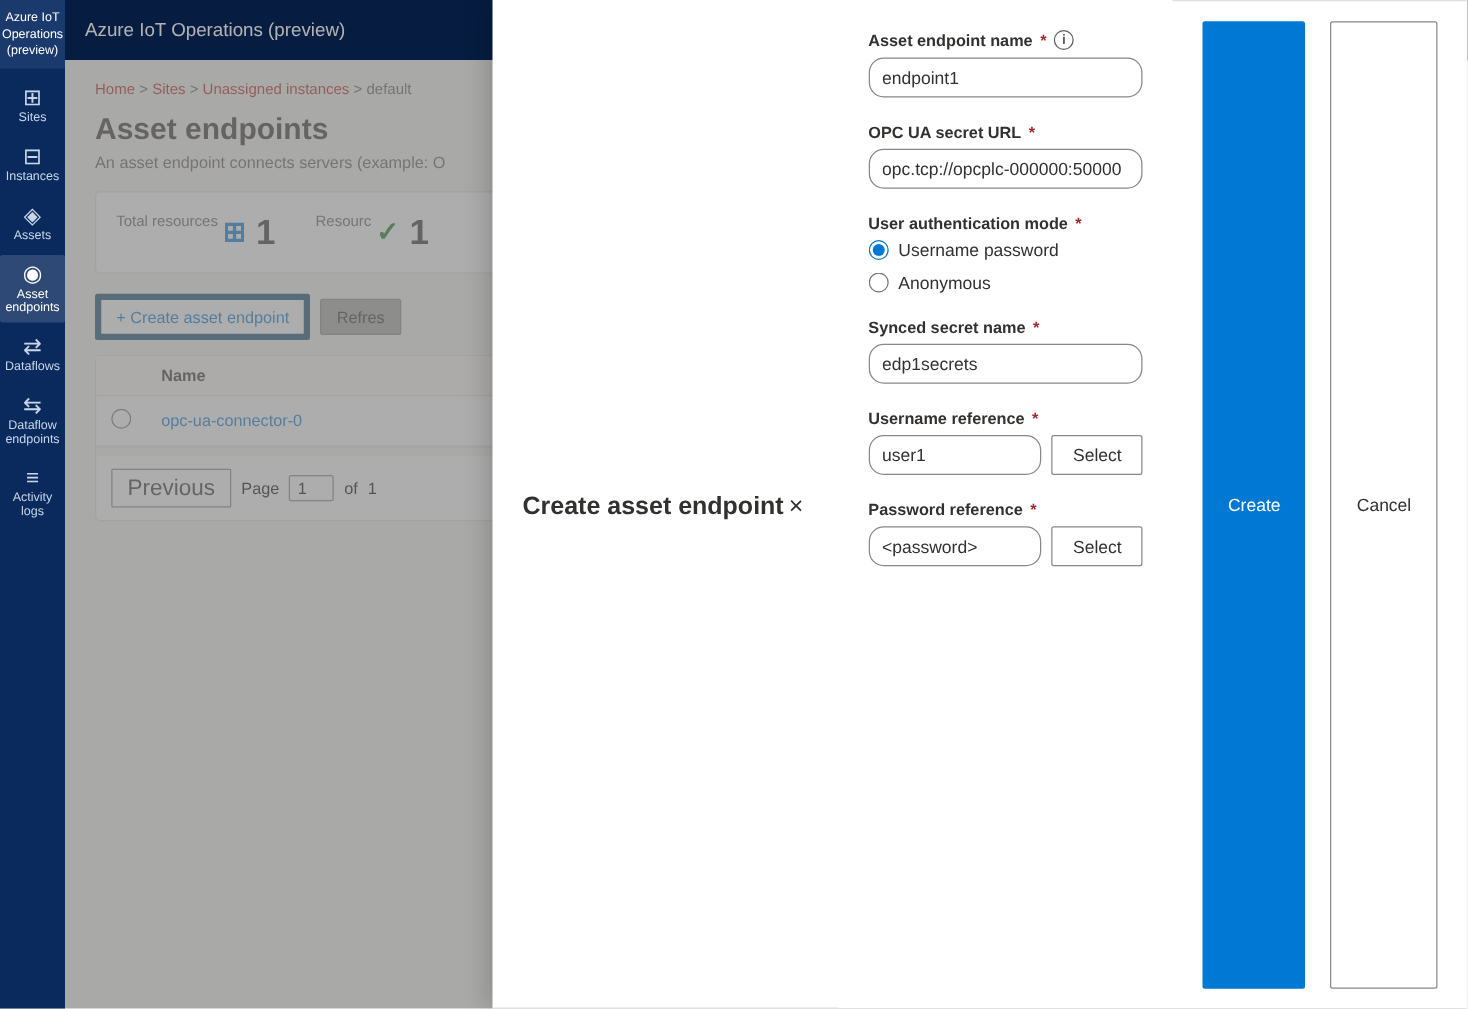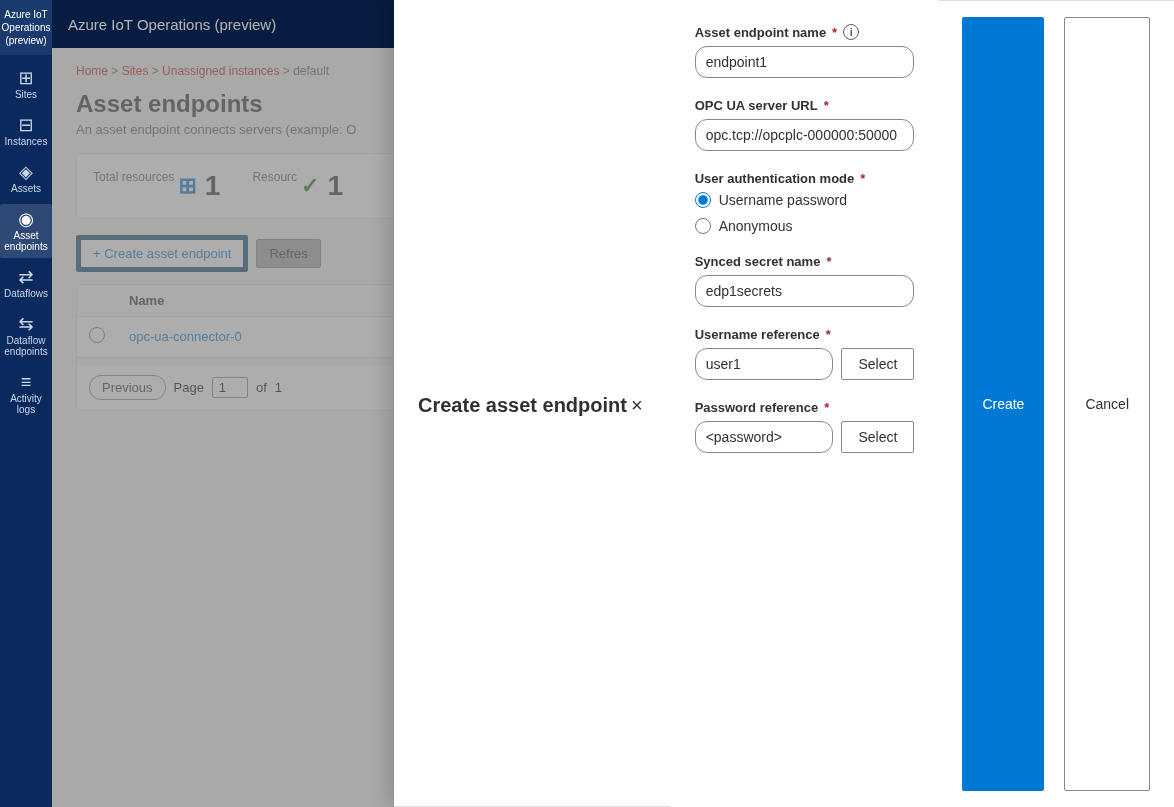--- a/index.html
+++ b/index.html
@@ -162,22 +162,22 @@
       display: flex;
       align-items: center;
       gap: 8px;
       padding: 10px 12px;
       font-size: 13px;
     }
     .btn-prev {
       padding: 4px 12px;
       border: 1px solid #8a8886;
       background: #fff;
-      border-radius: 12px;
-      font-size: 13px;
+      border-radius: 1px;
+      font-size: 18px;
       cursor: pointer;
       color: #323130;
     }
     .page-input {
       width: 36px;
       padding: 2px 4px;
       border: 1px solid #8a8886;
       border-radius: 2px;
       text-align: center;
       font-size: 13px;
@@ -439,21 +439,21 @@
           <label class="form-label">
             <span>Asset endpoint name</span>
             <span class="required-star">*</span>
             <span class="info-icon" title="Information">i</span>
           </label>
           <input type="text" class="form-input" value="endpoint1" style="">
         </div>
 
         <div class="form-group">
           <label class="form-label">
-            <span>OPC UA server URL</span>
+            <span>OPC UA secret URL</span>
             <span class="required-star">*</span>
           </label>
           <input type="text" class="form-input" value="opc.tcp://opcplc-000000:50000" style="">
         </div>
 
         <div class="form-group">
           <label class="form-label">
             <span>User authentication mode</span>
             <span class="required-star">*</span>
           </label>

